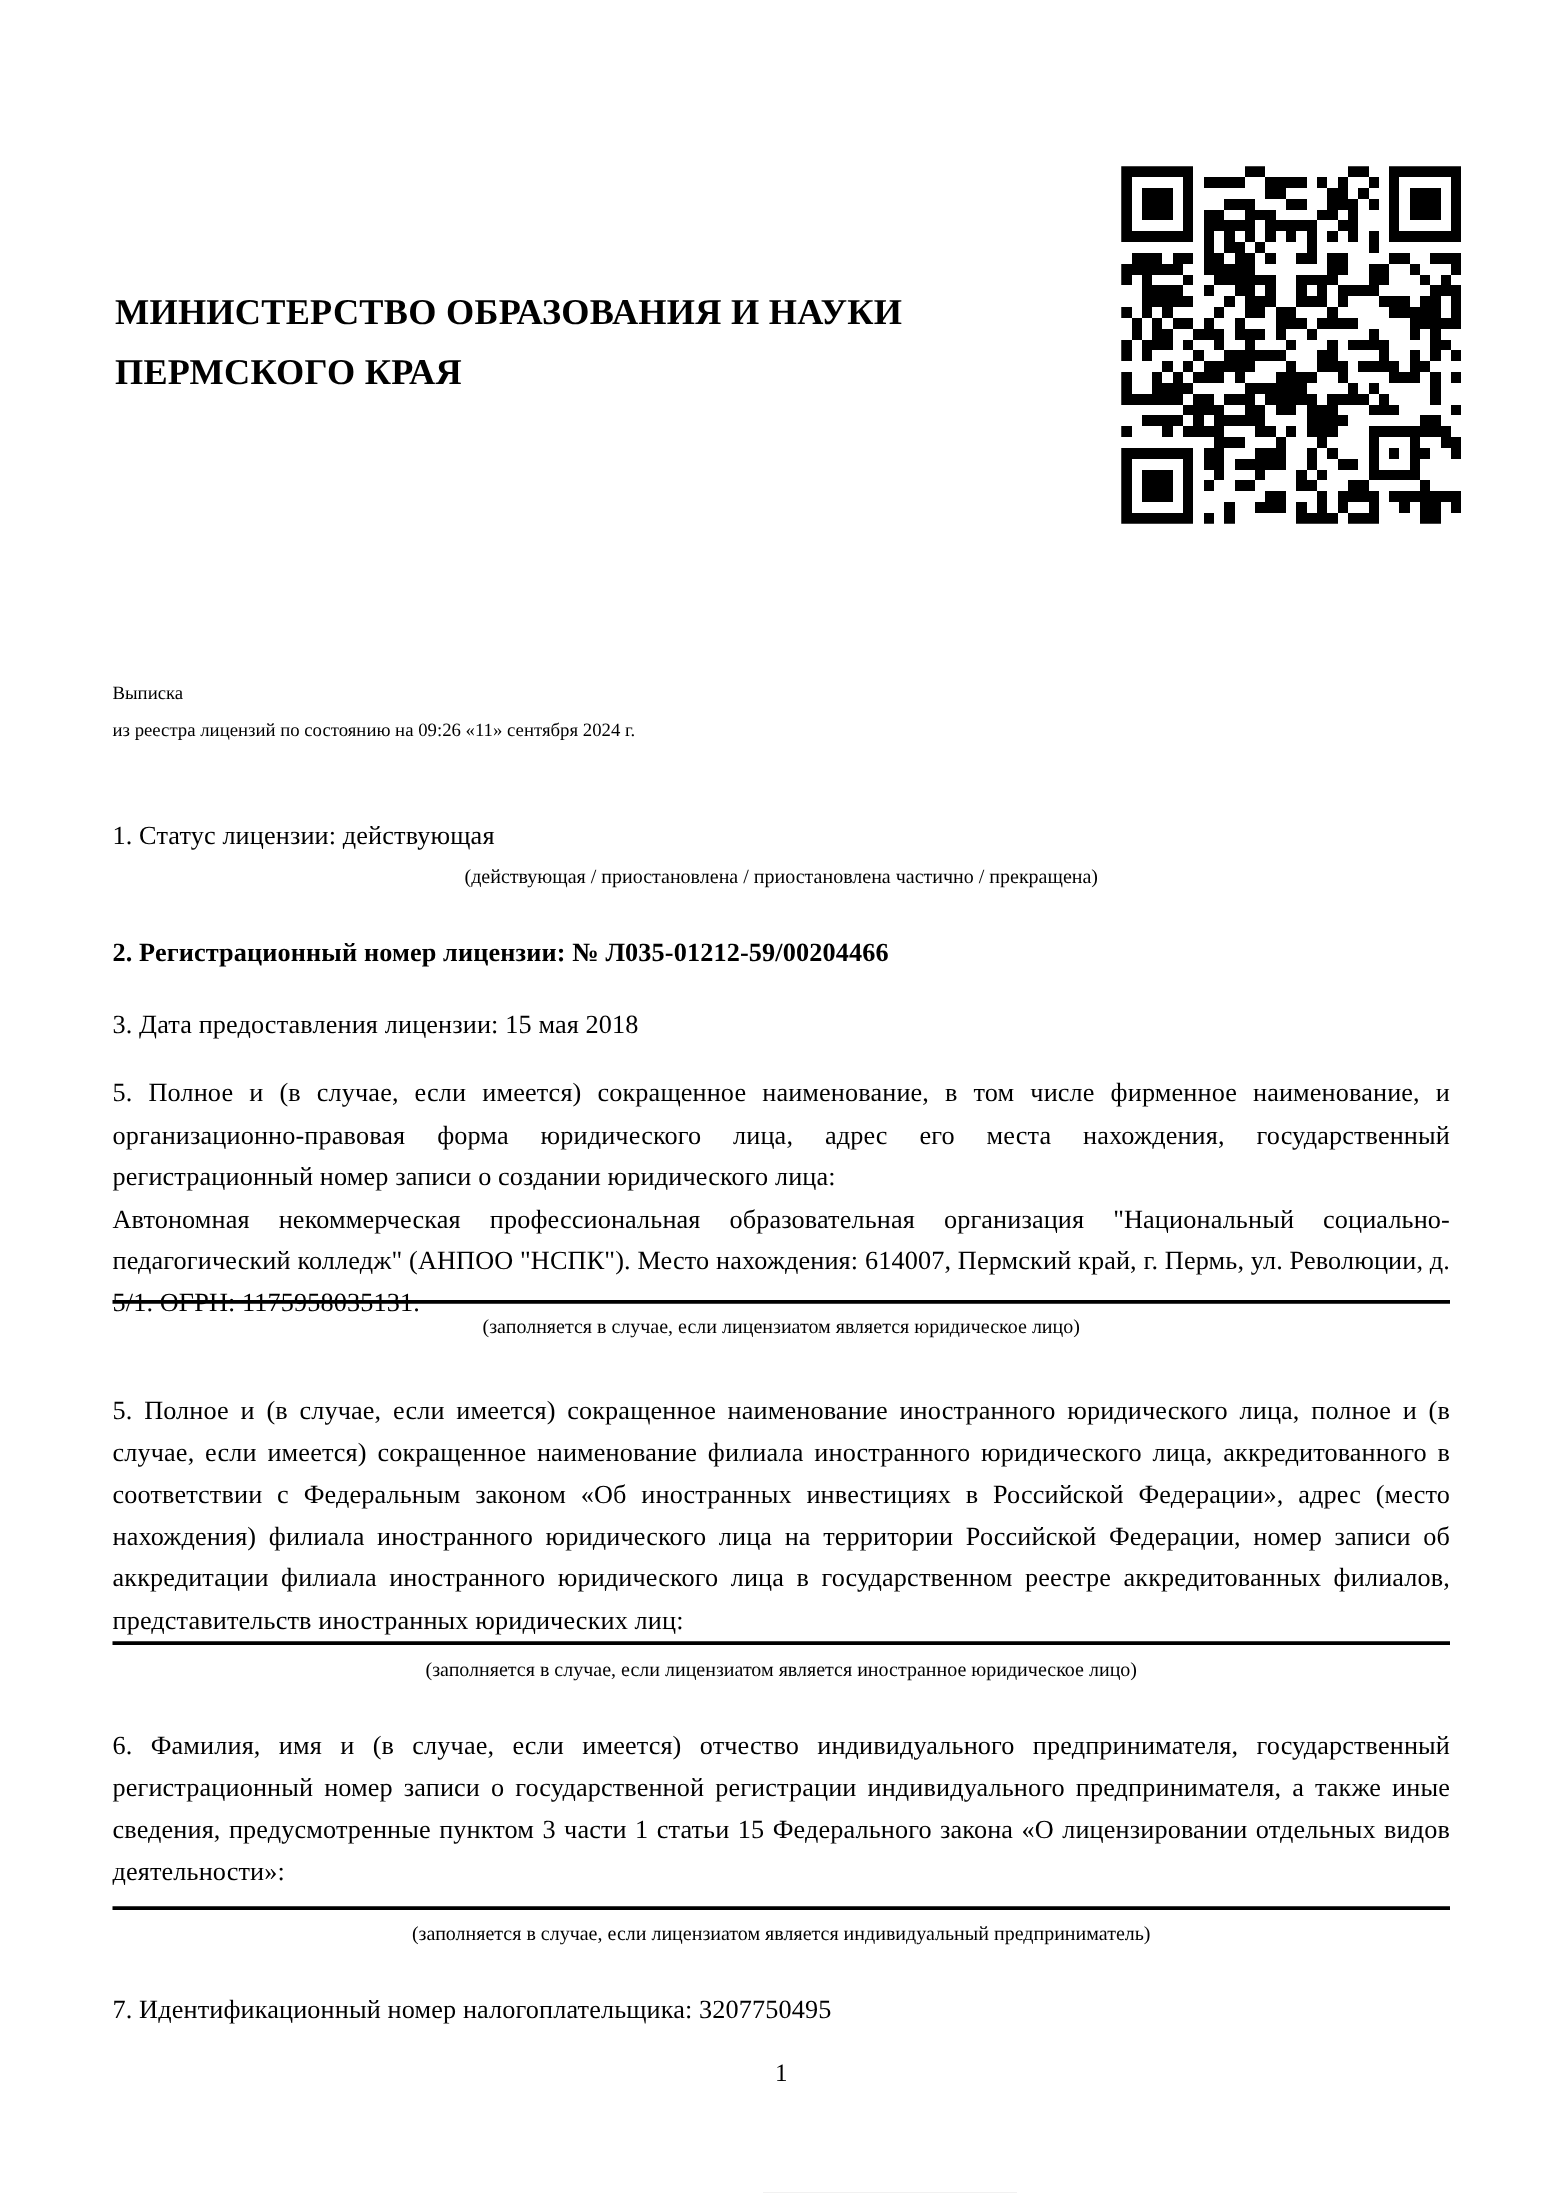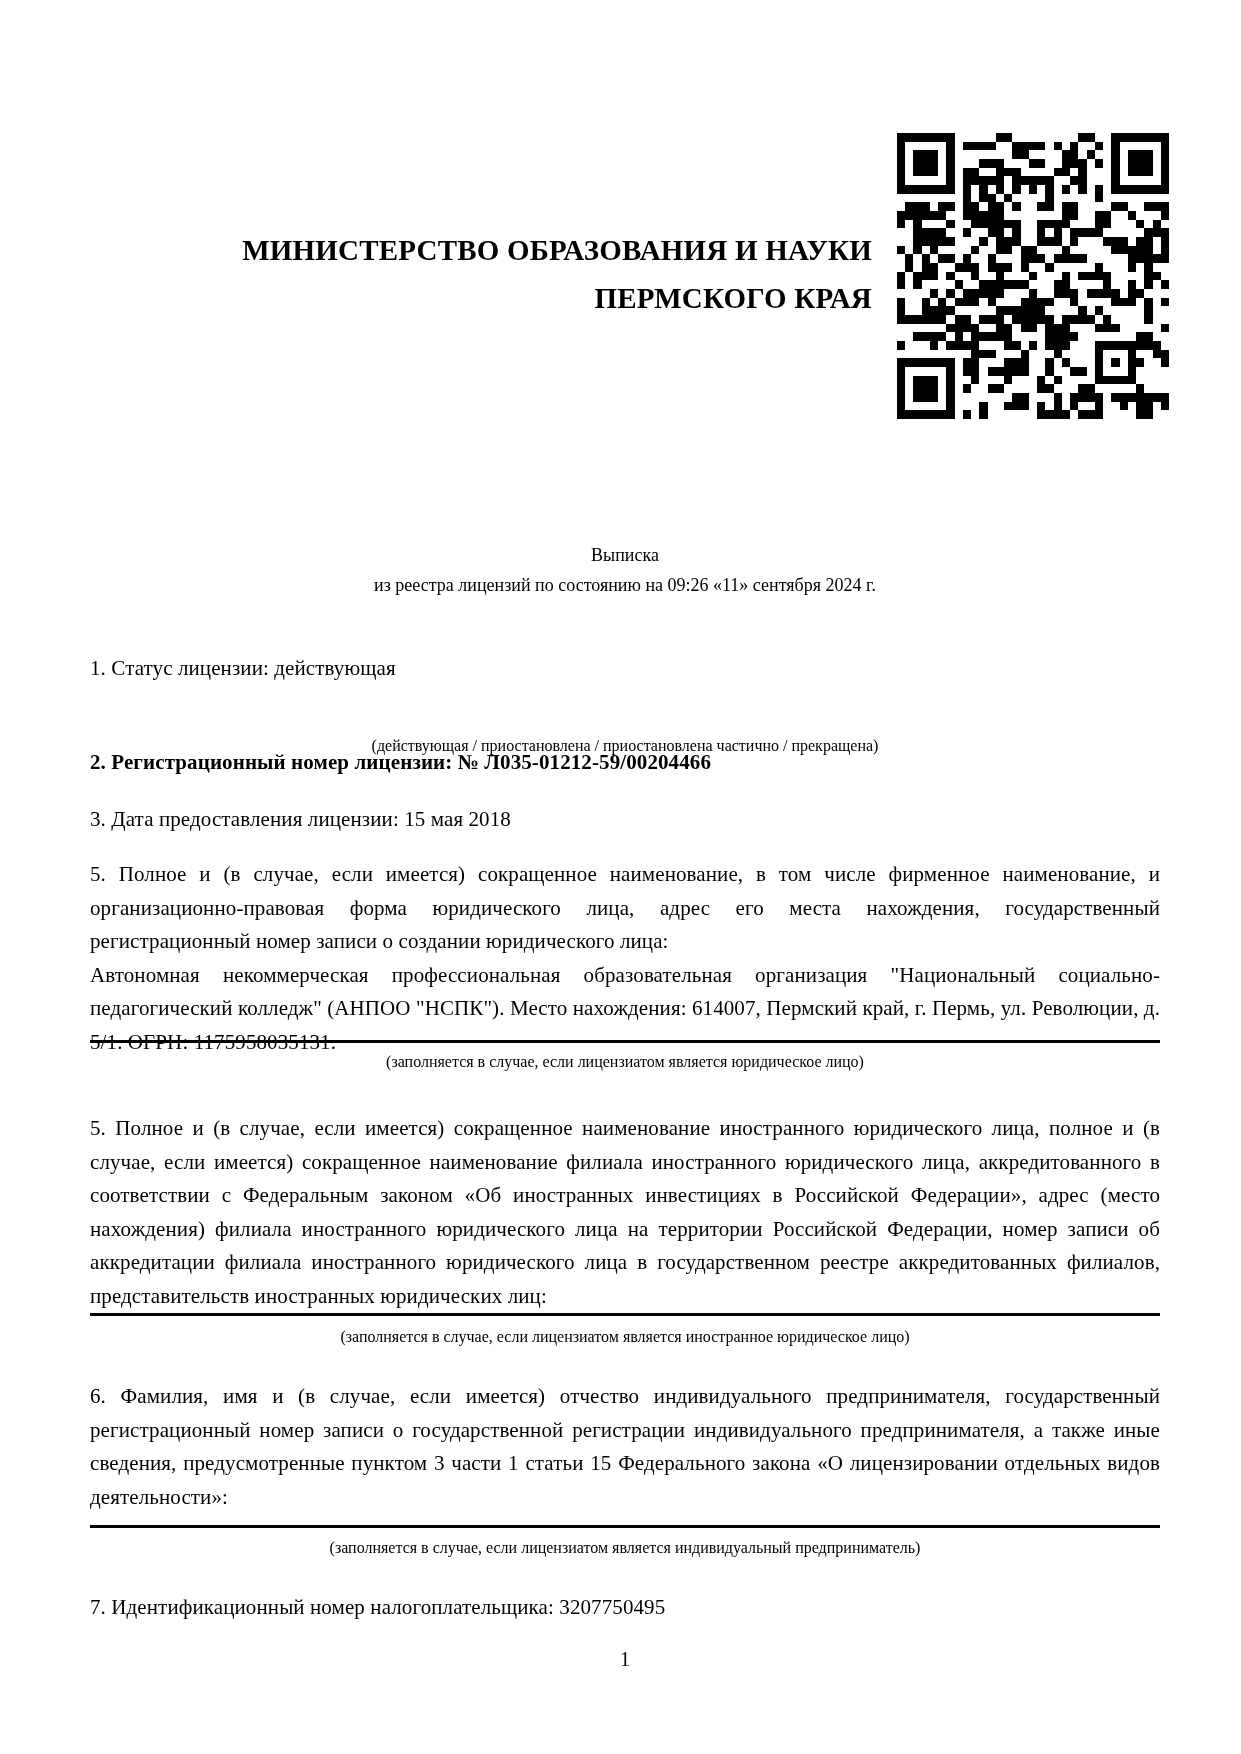--- a/index.html
+++ b/index.html
@@ -8,46 +8,46 @@
     width:1241px;height:1754px;
     margin:0 auto;
     background:#ffffff;
     color:#000;
     font-family:"Liberation Serif", serif;
     overflow:hidden;
   }
   
   .title-block{
     position:absolute;left:92px;top:226px;width:780px;
-    text-align:right;
+    text-align:left;
   }
   .title-line{
     font-size:29px;font-weight:700;line-height:48px;
     letter-spacing:.2px;
   }
   .subtitle{
     font-size:16.5px;line-height:22px;margin-top:4px;
   }
   .qr{
     position:absolute;left:897px;top:133px;width:272px;height:286px;
   }
   .qr svg{width:100%;height:100%;display:block;}
   
   .content{position:absolute;left:90px;top:0;width:1070px;height:1754px;}
   .block{position:absolute;left:0;width:100%;}
   .body-text{font-size:21px;line-height:33.5px;letter-spacing:.1px;}
   .just{text-align:justify;}
   .caption{font-size:16px;line-height:21px;text-align:center;}
-  .heading-line{font-size:18px;line-height:30px;text-align:center;}
+  .heading-line{font-size:15px;line-height:30px;text-align:left;}
   .rule{border-top:3.5px solid #000;height:0;}
   .pagenum{font-size:20px;text-align:center;}
 
   .b-heading{top:540px;}
   .b-item1{top:652px;}
-  .b-cap1{top:691px;margin-top:44px;}
+  .b-cap1{top:691px;}
   .b-item2{top:746px;font-weight:bold;}
   .b-item3{top:803px;}
   .b-item4{top:858px;}
   .b-rule4{top:1040px;}
   .b-cap4{top:1051px;}
   .b-item5{top:1112px;}
   .b-rule5{top:1313px;}
   .b-cap5{top:1326px;}
   .b-item6{top:1380px;}
   .b-rule6{top:1525px;}

